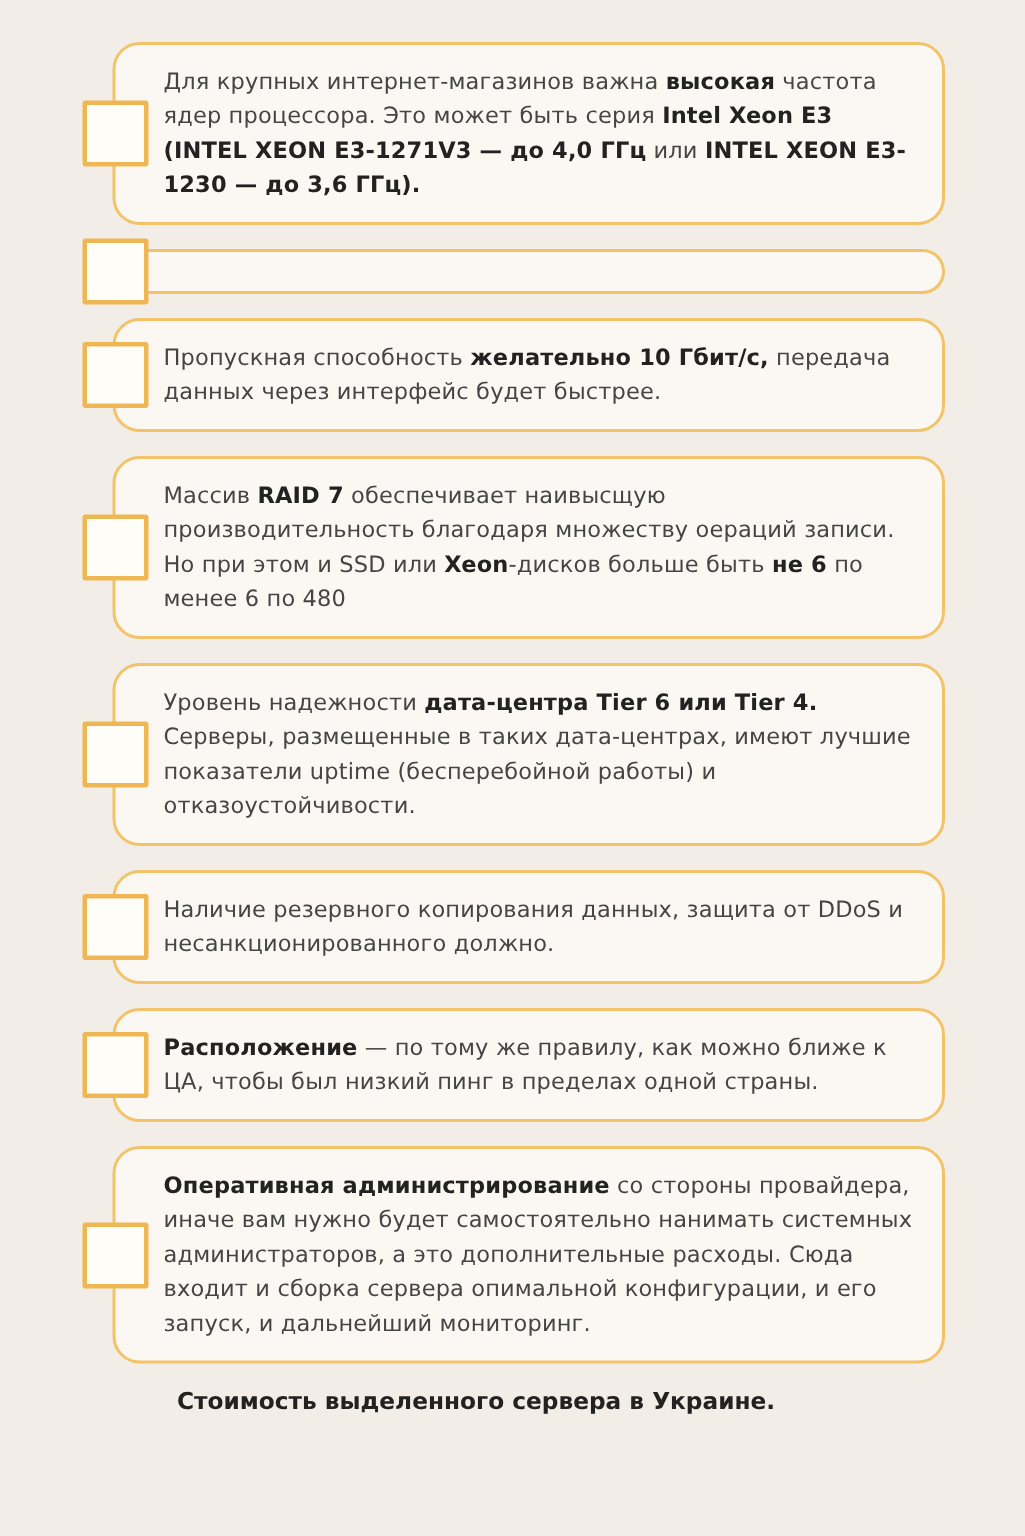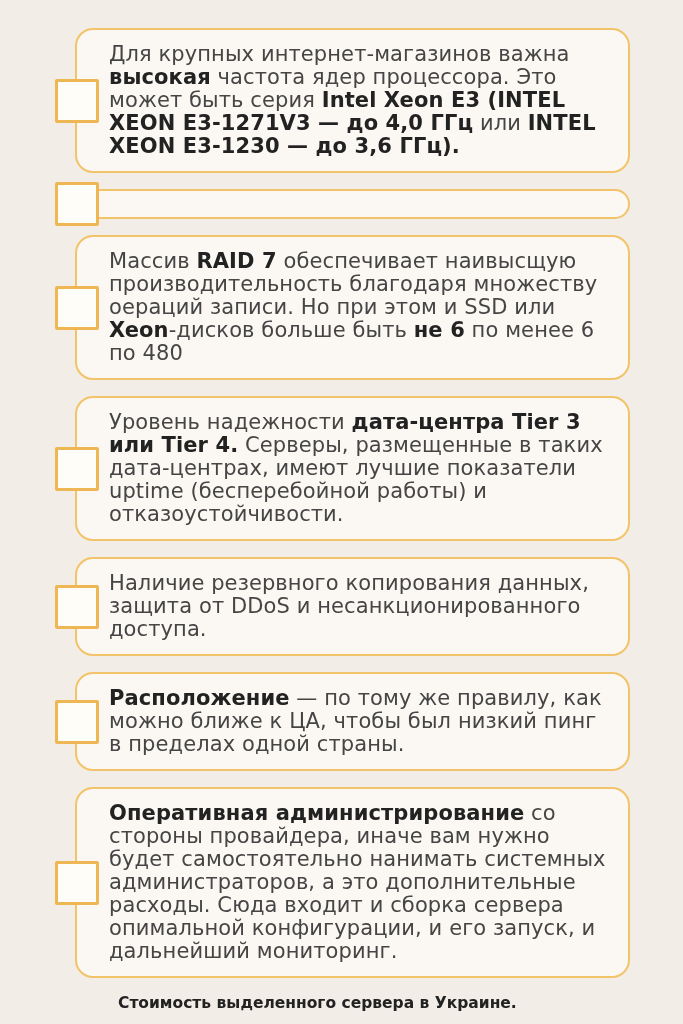--- a/index.html
+++ b/index.html
@@ -36,21 +36,21 @@
     top:50%;
     transform:translateY(-50%);
     width:44px;
     height:44px;
     background:var(--checkbox-bg);
     border:3px solid var(--checkbox-border);
     border-radius:2px;
     display:block;
   }
   .card-text{
-    font-size:21px;
+    font-size:15px;
     line-height:23px;
     letter-spacing:.1px;
   }
   .card-text b{
     color:var(--text-bold);
     font-weight:bold;
   }
   .footer{
     margin:14px 0 0 63px;
     font-size:15.5px;
@@ -65,34 +65,38 @@
 
   <article class="card">
     <span class="checkbox"></span>
     <p class="card-text"><span>Для крупных интернет-магазинов важна </span><b>высокая</b><span> частота ядер процессора. Это может быть серия </span><b>Intel Xeon E3 (INTEL XEON E3-1271V3 — до 4,0 ГГц</b><span> или </span><b>INTEL XEON E3-1230 — до 3,6 ГГц).</b></p>
   </article>
 
   <article class="card">
     <span class="checkbox"></span>
   </article>
 
+  <article class="card">
+    <span class="checkbox"></span>
+    <p class="card-text"><span>Пропускная способность </span><b>желательно 10 Гбит/с,</b><span> передача данных через интерфейс будет быстрее.</span></p>
+  </article>
 
   <article class="card">
     <span class="checkbox"></span>
     <p class="card-text"><span>Массив </span><b>RAID 7</b><span> обеспечивает наивысщую производительность благодаря множеству оераций записи. Но при этом и SSD или </span><b>Xeon</b><span>-дисков больше быть </span><b>не 6</b><span> по менее 6 по 480</span></p>
   </article>
 
   <article class="card">
     <span class="checkbox"></span>
-    <p class="card-text"><span>Уровень надежности </span><b>дата-центра Tier 3 или Tier 4.</b><span> Серверы, размещенные в таких дата-центрах, имеют лучшие показатели uptime (бесперебойной работы) и отказоустойчивости.</span></p>
+    <p class="card-text"><span>Уровень надежности </span><b>дата-центра Tier 6 или Tier 4.</b><span> Серверы, размещенные в таких дата-центрах, имеют лучшие показатели uptime (бесперебойной работы) и отказоустойчивости.</span></p>
   </article>
 
   <article class="card">
     <span class="checkbox"></span>
-    <p class="card-text"><span>Наличие резервного копирования данных, защита от DDoS и несанкционированного доступа.</span></p>
+    <p class="card-text"><span>Наличие резервного копирования данных, защита от DDoS и несанкционированного должно.</span></p>
   </article>
 
   <article class="card">
     <span class="checkbox"></span>
     <p class="card-text"><b>Расположение</b><span> — по тому же правилу, как можно ближе к ЦА, чтобы был низкий пинг в пределах одной страны.</span></p>
   </article>
 
   <article class="card">
     <span class="checkbox"></span>
     <p class="card-text"><b>Оперативная администрирование</b><span> со стороны провайдера, иначе вам нужно будет самостоятельно нанимать системных администраторов, а это дополнительные расходы. Сюда входит и сборка сервера опимальной конфигурации, и его запуск, и дальнейший мониторинг.</span></p>

